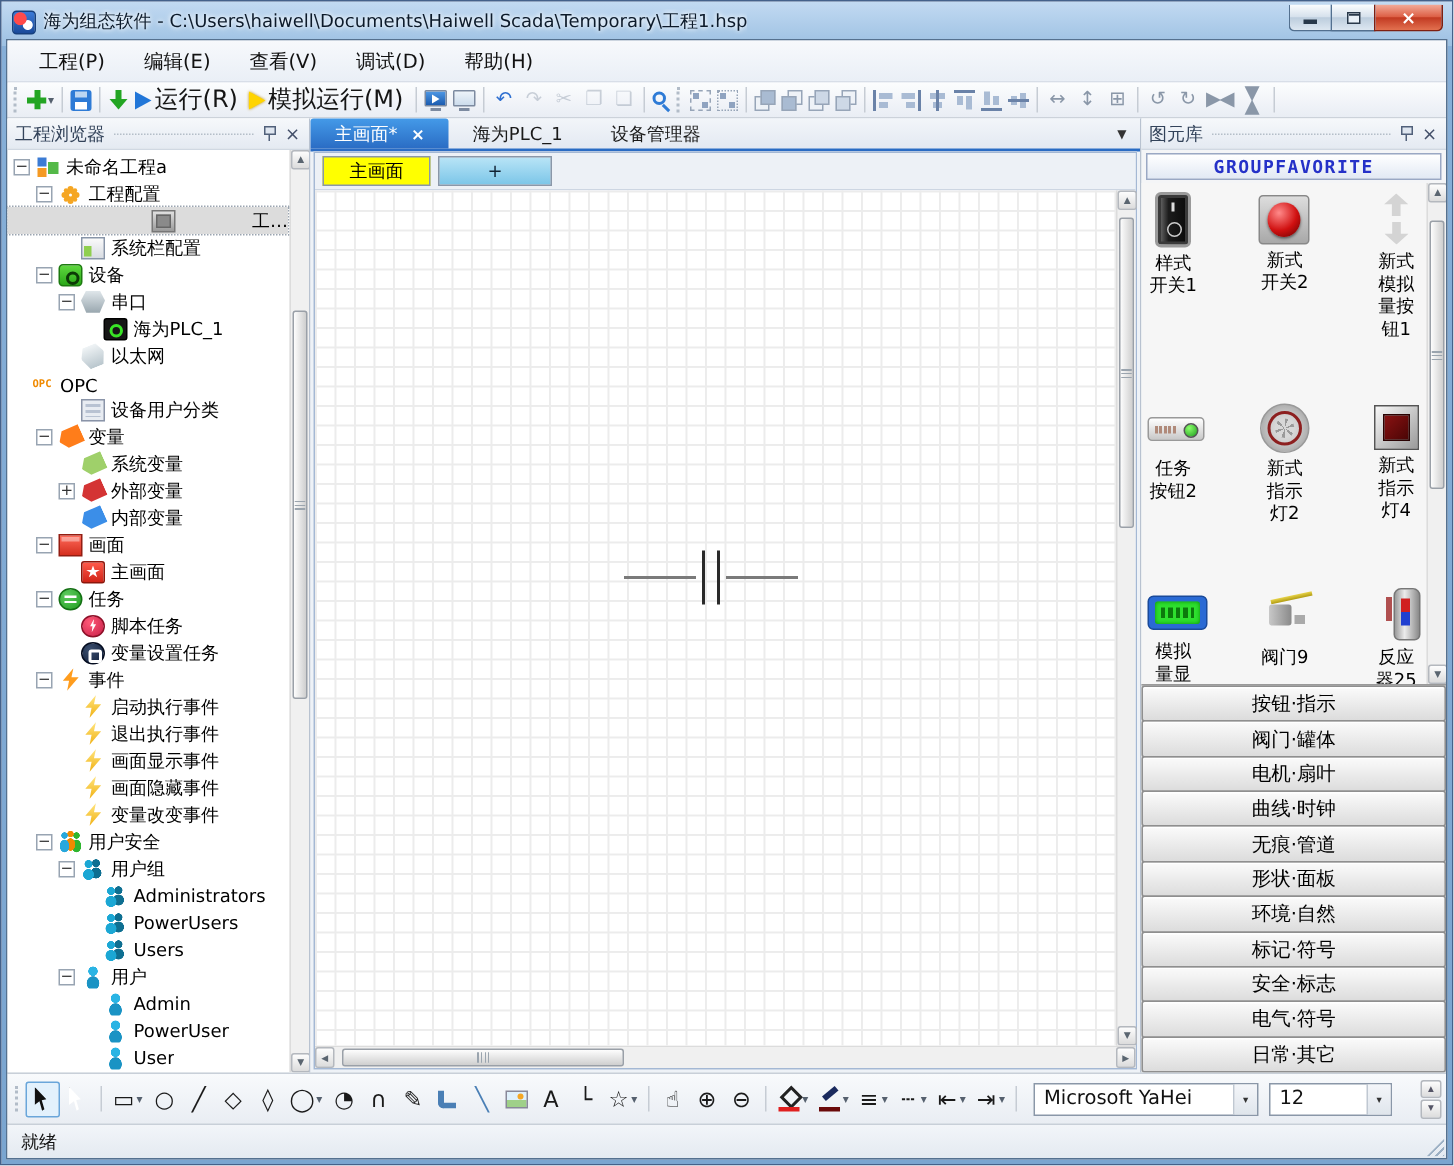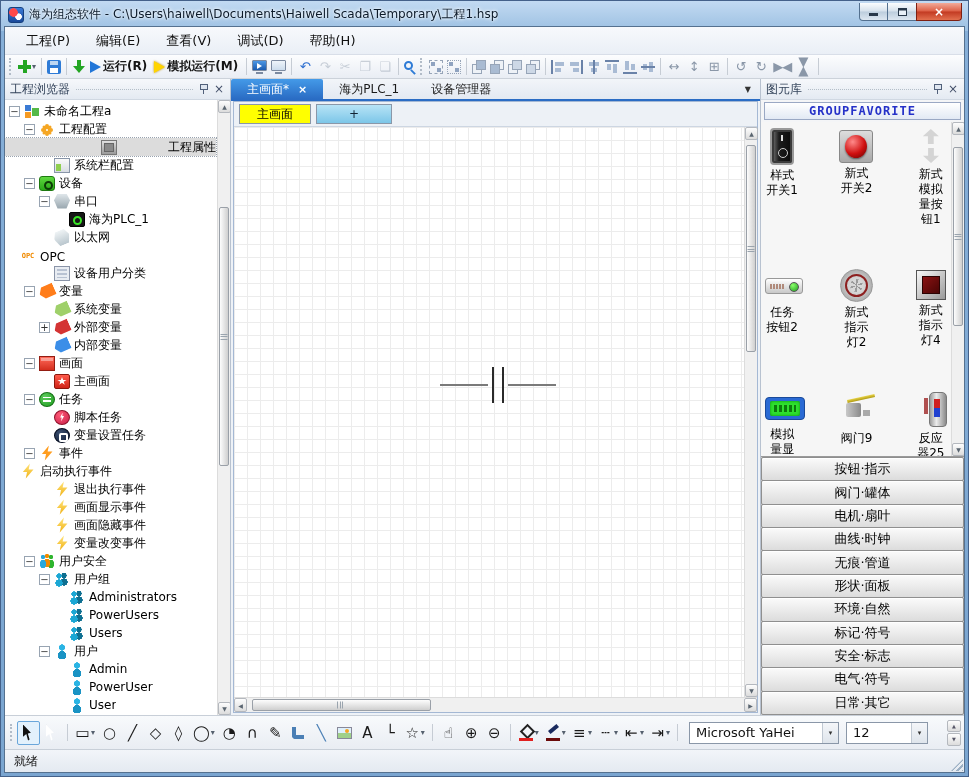--- a/index.html
+++ b/index.html
@@ -39,21 +39,21 @@
   .tsep{width:1px;height:17px;background:#c6ccd4;margin:0 3px;flex:none;}
   .tgrip{width:3px;height:17px;border-left:2px dotted #b2bcc8;margin:0 4px 0 2px;flex:none;}
   .tbx{height:22px;display:inline-flex;align-items:center;justify-content:center;padding:0 1px;
     border:1px solid transparent;border-radius:2px;flex:none;}
   .tbx.dis{opacity:.42;}
   .tico{display:inline-flex;align-items:center;justify-content:center;width:17px;height:17px;flex:none;position:relative;}
   .toolbar .tico.g{font-size:13px;color:#8a97a8;width:auto;min-width:16px;line-height:17px;}
   .toolbar .tico.blue{color:#2e6fd0;}
   .tico.flip{font-size:8px;letter-spacing:-1px;color:#8a97a8;}
   .m-r{transform:scaleX(-1);} .m-t{transform:rotate(90deg);} .m-b{transform:rotate(-90deg);}
-  .tlab{font-size:12px;color:#151515;margin:0 3px 0 2px;font-weight:bold;}
+  .tlab{font-size:16px;color:#151515;margin:0 3px 0 2px;}
   .ddm{font-size:8px;color:#55606e;margin-left:1px;}
 
   
   .ic-add{width:13px;height:13px;background:
     linear-gradient(#23a523,#23a523) 0 5px/13px 4px no-repeat,
     linear-gradient(#23a523,#23a523) 5px 0/4px 13px no-repeat;border-radius:1px;}
   .ic-save{width:14px;height:14px;background:#2e7bd6;border-radius:2px;position:relative;}
   .ic-save::before{content:"";position:absolute;left:3px;top:1px;right:3px;height:4px;background:#bcd6f2;}
   .ic-save::after{content:"";position:absolute;left:3px;bottom:1px;right:3px;height:5px;background:#fff;}
   .ic-download{width:14px;height:14px;position:relative;}
@@ -84,21 +84,21 @@
     linear-gradient(#6a82a8,#6a82a8) 0 0/2px 14px no-repeat,
     linear-gradient(#a9bbd4,#a9bbd4) 4px 2px/9px 4px no-repeat,
     linear-gradient(#a9bbd4,#a9bbd4) 4px 8px/6px 4px no-repeat;}
   .ic-ac{width:14px;height:14px;background:
     linear-gradient(#6a82a8,#6a82a8) 6px 0/2px 14px no-repeat,
     linear-gradient(#a9bbd4,#a9bbd4) 2px 2px/10px 4px no-repeat,
     linear-gradient(#a9bbd4,#a9bbd4) 4px 8px/6px 4px no-repeat;}
 
   
   .main{flex:1;min-height:0;display:flex;}
-  .left{width:226px;flex:none;background:#fff;border-right:1px solid #b8c2d0;display:flex;flex-direction:column;}
+  .left{width:202px;flex:none;background:#fff;border-right:1px solid #b8c2d0;display:flex;flex-direction:column;}
   .center{flex:1;min-width:0;display:flex;flex-direction:column;background:#eef2f7;border-right:1px solid #b8c2d0;}
   .right{width:203px;flex:none;background:#f4f5f7;display:flex;flex-direction:column;}
 
   .phead{height:21px;flex:none;display:flex;align-items:center;padding:0 5px;font-size:12px;color:#33435a;
     background:linear-gradient(#f6f8fb,#e4eaf2);border-bottom:1px solid #d0d8e2;}
   .leader{flex:1;border-top:1px dotted #b4bec8;margin:0 6px;height:0;}
   .pin{width:9px;height:12px;position:relative;flex:none;margin-right:5px;}
   .pin::before{content:"";position:absolute;left:1px;top:1px;width:6px;height:4px;border:1px solid #51607a;background:#dfe6f0;}
   .pin::after{content:"";position:absolute;left:4px;top:7px;width:1px;height:4px;background:#51607a;}
   .phx{font-size:12px;line-height:12px;color:#44506a;padding:0 1px;}
@@ -559,21 +559,21 @@
             <div class="trow" style="padding-left: 34px;">
               <span class="texp sp"></span>
               <span class="ti ti-var-task"></span>
               <span class="tlb">变量设置任务</span>
             </div>
             <div class="trow" style="padding-left: 19px;">
               <span class="texp">−</span>
               <span class="ti ti-event"></span>
               <span class="tlb">事件</span>
             </div>
-            <div class="trow" style=" text-align: center;">
+            <div class="trow" style="padding-left: 34px; text-align: center;">
               <span class="texp sp"></span>
               <span class="ti ti-bolt"></span>
               <span class="tlb">启动执行事件</span>
             </div>
             <div class="trow" style="padding-left: 34px;">
               <span class="texp sp"></span>
               <span class="ti ti-bolt"></span>
               <span class="tlb">退出执行事件</span>
             </div>
             <div class="trow" style="padding-left: 34px;">

